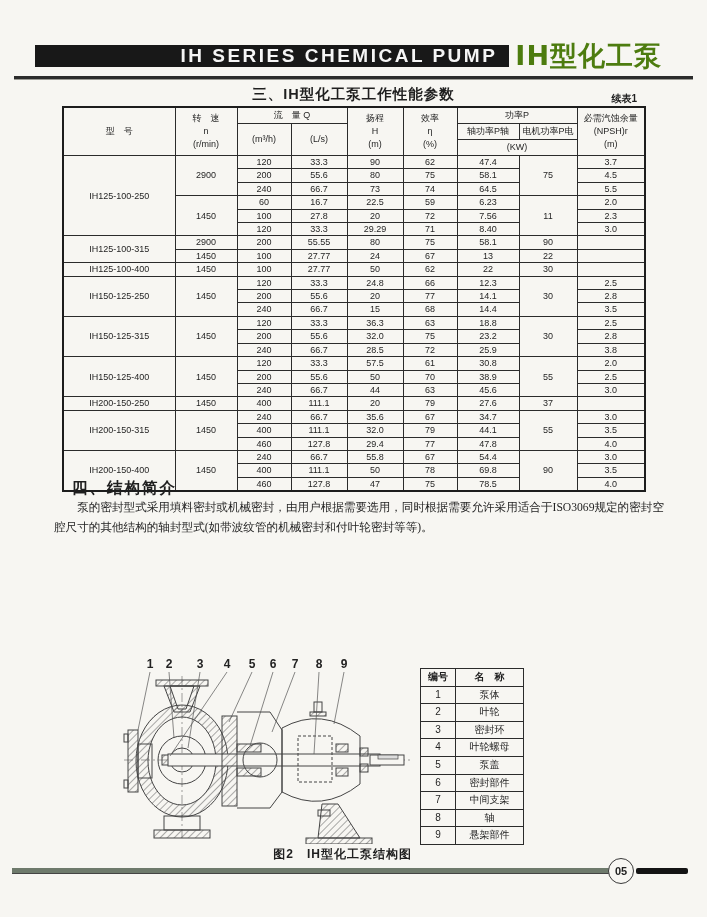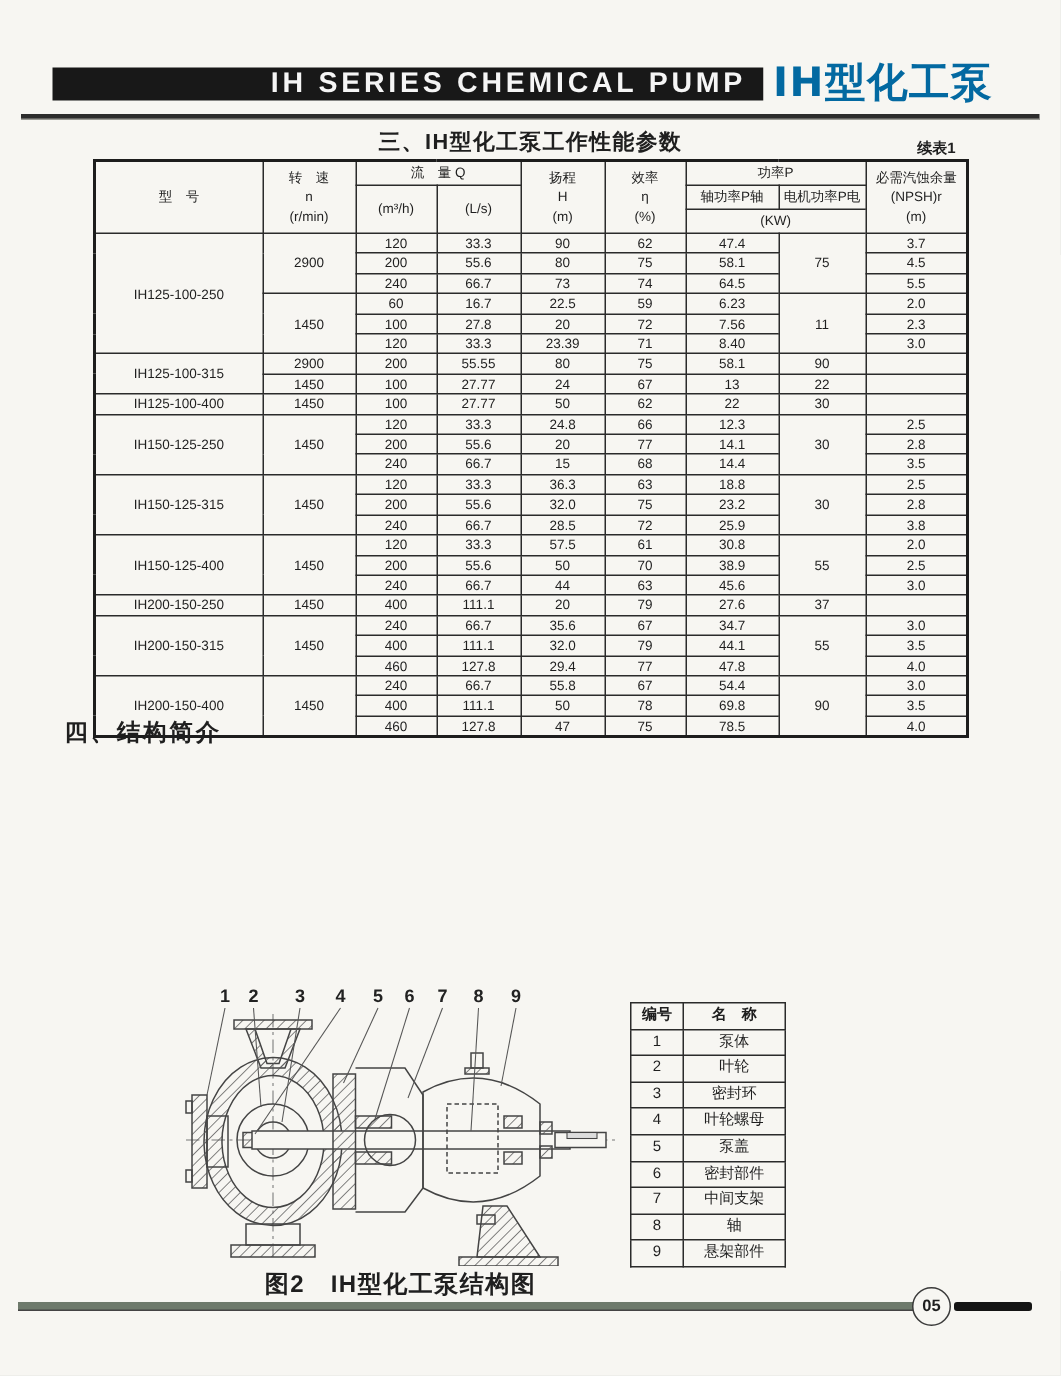--- a/index.html
+++ b/index.html
@@ -2,43 +2,43 @@
 <html><head>
 <meta charset="utf-8">
 <style>
   html,body{margin:0;padding:0;background:#e8e7e3;}
   .page{position:relative;width:707px;height:917px;background:#f7f6f2;overflow:hidden;
         font-family:"Liberation Sans","DejaVu Sans",sans-serif;color:#1f1f1f;}
   
   .banner{position:absolute;top:40px;left:14px;width:679px;height:31px;display:flex;align-items:center;margin-left:21px;}
   .banner-black{background:#181818;flex:1;display:flex;align-items:center;justify-content:flex-end;padding-right:12px;}
   .banner-en{color:#f5f5f5;font-weight:bold;font-size:19px;letter-spacing:2.5px;white-space:nowrap;}
-  .banner-cn{background:#f7f6f2;color:#0369a1;font-weight:bold;font-size:27px;line-height:31px;
+  .banner-cn{background:#f7f6f2;color:#4d7c0f;font-weight:bold;font-size:27px;line-height:31px;
              padding:0 6px;letter-spacing:1px;white-space:nowrap;font-family:"DejaVu Sans",sans-serif;}
   .banner-endblock{background:#181818;width:46px;}
   .banner-rule{position:absolute;top:76px;left:14px;width:679px;height:3px;background:#2c2c2c;border-bottom:1px solid #9a9a94;}
   
   .tbl-title{position:absolute;top:85px;left:0;width:100%;text-align:center;font-size:14.5px;font-weight:bold;letter-spacing:1px;}
   .tbl-cont{position:absolute;top:92px;right:70px;font-size:10px;font-weight:bold;}
   table{border-collapse:collapse;}
   .perf{position:absolute;top:106px;left:62px;width:582px;table-layout:fixed;font-size:9px;}
   .perf th,.perf td{border:1px solid #2b2b2b;padding:0;text-align:center;vertical-align:middle;
                     font-weight:normal;line-height:12.4px;height:12.4px;overflow:hidden;white-space:nowrap;}
   .perf thead th{line-height:13px;height:15px;font-size:9px;}
   .perf thead .hline{display:block;line-height:13px;}
   .perf{border:2px solid #1d1d1d;}
   
-  .sec4-head{position:absolute;top:478px;left:43px;font-size:15.5px;font-weight:bold;letter-spacing:2px;}
+  .sec4-head{position:absolute;top:478px;left:72px;font-size:15.5px;font-weight:bold;letter-spacing:2px;}
   .sec4-body{position:absolute;top:498px;left:54px;width:610px;
              font-family:"Liberation Serif","DejaVu Serif",serif;font-size:11.6px;line-height:20px;}
   .sec4-body p{margin:0;text-indent:2em;text-align:justify;}
   
   .fig-svg{position:absolute;top:656px;left:122px;}
-  .fig-caption{position:absolute;top:846px;left:122px;width:290px;text-align:center;
-               font-size:16px;font-weight:bold;letter-spacing:1px;}
+  .fig-caption{position:absolute;top:846px;left:122px;width:290px;text-align:right;
+               font-size:12px;font-weight:bold;letter-spacing:1px;}
   .parts{position:absolute;top:668px;left:420px;width:104px;font-size:10px;border:1.5px solid #222;}
   .parts th,.parts td{border:1px solid #2b2b2b;text-align:center;padding:0;line-height:16.6px;height:16.6px;white-space:nowrap;}
   .parts th{font-weight:bold;text-align:center;}
   .parts .c-num{width:34px;}
   
   .footer-rule{position:absolute;top:868px;left:12px;width:600px;height:5px;background:#6e7a6c;border-bottom:1px solid #444;}
   .footer-circle{position:absolute;top:858px;left:608px;width:24px;height:24px;border:1.5px solid #3a3a3a;border-radius:50%;
                  background:#f7f6f2;text-align:center;line-height:24px;font-size:11px;font-weight:bold;}
   .footer-black{position:absolute;top:868px;left:636px;width:52px;height:6px;background:#141414;border-radius:2px;}
 </style>
@@ -149,21 +149,21 @@
           <td>100</td>
           <td>27.8</td>
           <td>20</td>
           <td>72</td>
           <td>7.56</td>
           <td>2.3</td>
         </tr>
         <tr>
           <td>120</td>
           <td>33.3</td>
-          <td>23.39</td>
+          <td>29.29</td>
           <td>71</td>
           <td>8.40</td>
           <td>3.0</td>
         </tr>
         <tr>
           <td rowspan="2">IH125-100-315</td>
           <td>2900</td>
           <td>200</td>
           <td>55.55</td>
           <td>80</td>
@@ -337,20 +337,21 @@
           <td>47</td>
           <td>75</td>
           <td>78.5</td>
           <td>4.0</td>
         </tr>
       </tbody>
   </table>
 
   <div class="sec4-head">四、结构简介</div>
   <div class="sec4-body">
+    <p>泵的密封型式采用填料密封或机械密封，由用户根据需要选用，同时根据需要允许采用适合于ISO3069规定的密封空腔尺寸的其他结构的轴封型式(如带波纹管的机械密封和付叶轮密封等等)。</p>
   </div>
 
   <svg class="fig-svg" width="290" height="188" viewBox="0 0 290 188">
     <defs>
       <pattern id="h" width="5" height="5" patternUnits="userSpaceOnUse" patternTransform="rotate(45)">
         <line x1="0" y1="0" x2="0" y2="5" stroke="#5a5a5a" stroke-width="1"></line>
       </pattern>
     </defs>
     <g stroke="#444" fill="none" stroke-width="1">
 

